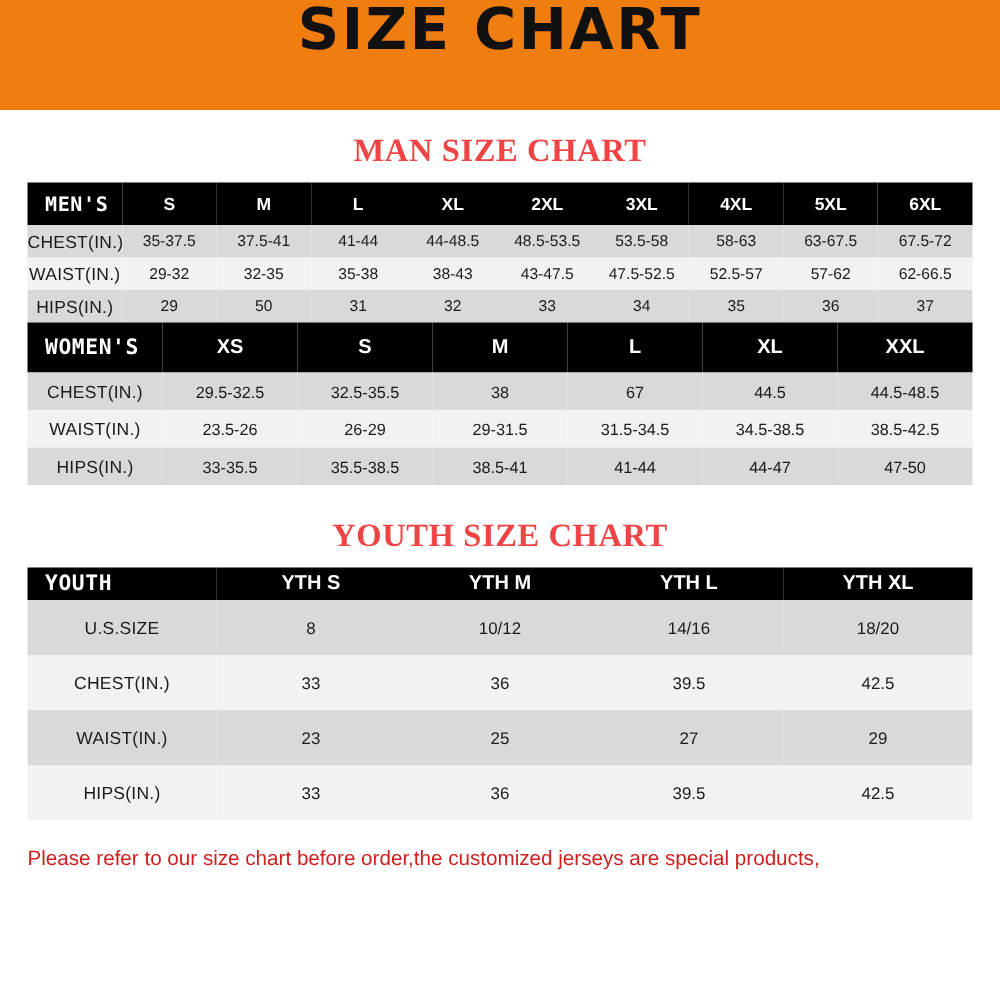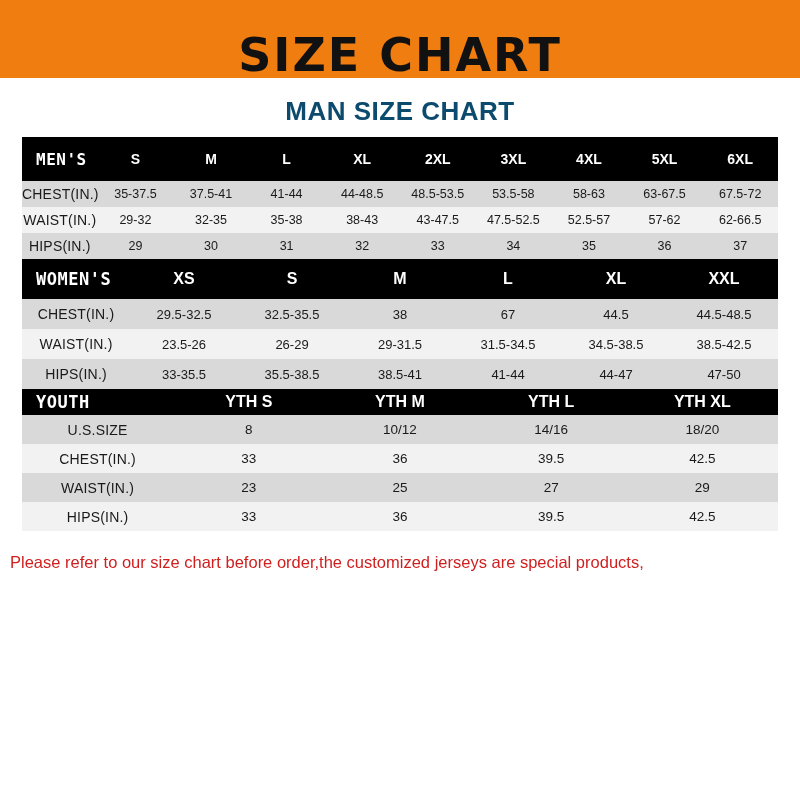--- a/index.html
+++ b/index.html
@@ -17,45 +17,45 @@
     position: relative;
     width: 800px;
     height: 800px;
     background: #ffffff;
     box-sizing: border-box;
   }
   
   .header-band {
     position: relative;
     width: 100%;
-    height: 78px;
+    height: 88px;
     background: #f07d10;
     display: flex;
-    align-items: flex-end;
+    align-items: flex-start;
     justify-content: center;
   }
   .header-title {
     font-family: "DejaVu Sans", sans-serif;
     font-weight: bold;
     font-size: 46px;
     letter-spacing: 2px;
     color: #111111;
     line-height: 1;
     text-align: center;
   }
   .content {
     padding: 0 22px;
     box-sizing: border-box;
   }
   .section-title {
     text-align: center;
-    font-family: Liberation Sans, sans-serif;
+    font-family: Liberation Serif, serif;
     font-weight: bold;
     font-size: 26px;
-    color: #0c4a6e;
+    color: #ef4444;
     letter-spacing: 0.5px;
   }
   .t-man { margin-top: 18px; margin-bottom: 10px; }
   .t-women { margin-top: 22px; margin-bottom: 10px; }
   .t-youth { margin-top: 26px; margin-bottom: 10px; }
 
   table {
     width: 100%;
     border-collapse: collapse;
     table-layout: fixed;
@@ -65,21 +65,21 @@
     font-size: 12.5px;
     color: #1a1a1a;
     padding: 0;
     height: 26px;
     vertical-align: middle;
     font-family: "Liberation Sans", sans-serif;
   }
   thead th {
     background: #000000;
     color: #ffffff;
-    height: 44px;
+    height: 34px;
     font-size: 14px;
     font-weight: bold;
   }
   thead th.corner {
     font-family: "DejaVu Sans Mono", monospace;
     font-size: 16px;
     letter-spacing: 0.5px;
     text-align: left;
     padding-left: 14px;
     font-weight: bold;
@@ -89,27 +89,27 @@
   tbody td.rowhead {
     font-size: 14px;
     letter-spacing: 0.2px;
     color: #1a1a1a;
     text-align: center;
   }
   
   .women-table th, .women-table td { height: 30px; font-size: 13px; }
   .women-table thead th { height: 40px; font-size: 16px; }
   .women-table thead th.corner { font-size: 17px; }
-  .youth-table th, .youth-table td { height: 29px; font-size: 13.5px; }
+  .youth-table th, .youth-table td { height: 44px; font-size: 13.5px; }
   .youth-table thead th { height: 26px; font-size: 16px; }
   .youth-table thead th.corner { font-size: 17px; }
 
   .footer-note {
     margin-top: 20px;
-    padding: 0 10px;
+    padding: 0 22px;
     color: #cf1f1f;
     font-size: 16.5px;
     line-height: 1.45;
     text-align: left;
     font-family: "Liberation Sans", sans-serif;
   }
   .footer-note div { white-space: nowrap; }
 </style>
 </head>
 <body>
@@ -159,21 +159,21 @@
           <td>38-43</td>
           <td>43-47.5</td>
           <td>47.5-52.5</td>
           <td>52.5-57</td>
           <td>57-62</td>
           <td>62-66.5</td>
         </tr>
         <tr class="alt">
           <td class="rowhead">HIPS(IN.)</td>
           <td>29</td>
-          <td>30</td>
+          <td>50</td>
           <td>31</td>
           <td>32</td>
           <td>33</td>
           <td>34</td>
           <td>35</td>
           <td>36</td>
           <td>37</td>
         </tr>
       </tbody>
     </table>
@@ -214,20 +214,21 @@
           <td>33-35.5</td>
           <td>35.5-38.5</td>
           <td>38.5-41</td>
           <td>41-44</td>
           <td>44-47</td>
           <td>47-50</td>
         </tr>
       </tbody>
     </table>
 
+    <div class="section-title t-youth">YOUTH SIZE CHART</div>
     <table class="youth-table">
       <thead>
         <tr>
           <th class="corner">YOUTH</th>
           <th>YTH S</th>
           <th>YTH M</th>
           <th>YTH L</th>
           <th>YTH XL</th>
         </tr>
       </thead>

